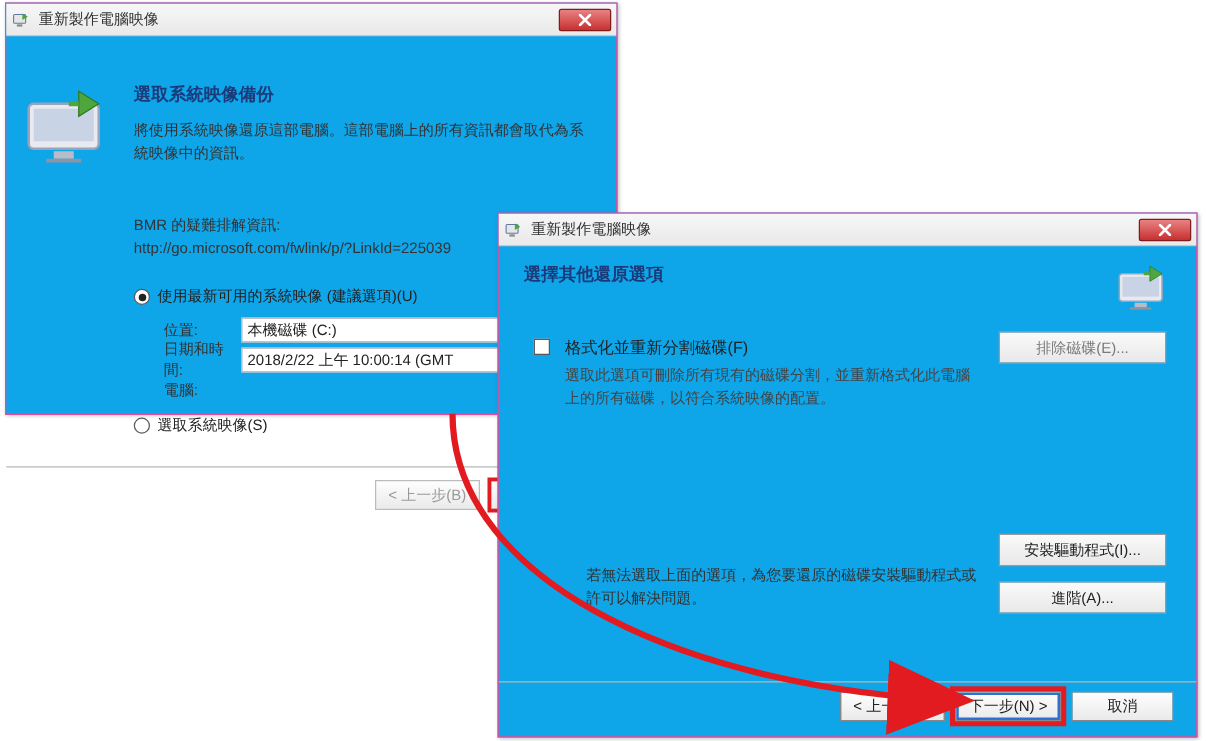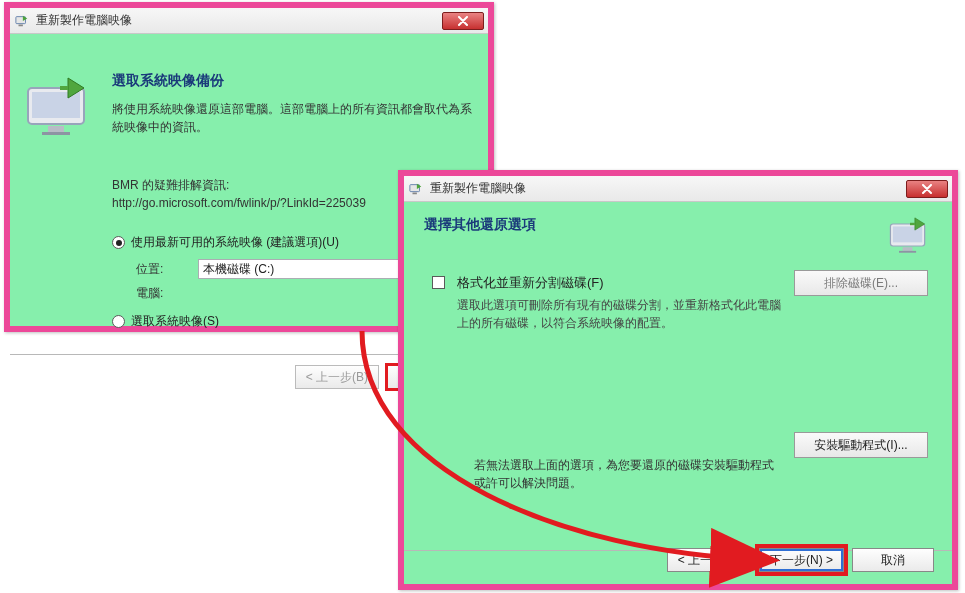--- a/index.html
+++ b/index.html
@@ -5,22 +5,22 @@
     * { margin: 0; padding: 0; box-sizing: border-box; }
     body {
       font-family: "Microsoft JhengHei", "Segoe UI", Tahoma, sans-serif;
       background: #ffffff;
       width: 965px; height: 593px;
       position: relative;
       overflow: hidden;
     }
     .window {
       position: absolute;
-      border: 6px solid #ec4899;
-      background: #86efac;
+      border: 1px solid #ec4899;
+      background: #0ea5e9;
       box-shadow: 1px 1px 3px rgba(0,0,0,0.25);
     }
     .titlebar {
       height: 26px;
       background: linear-gradient(#f7f7f7,#e9e9e9);
       border-bottom: 1px solid #c8c8c8;
       display: flex;
       align-items: center;
       padding: 0 4px;
       font-size: 12px;
@@ -154,20 +154,24 @@
           </span>
         <span>使用最新可用的系統映像 (建議選項)(U)</span>
       </div>
 
       <div class="form-table">
         <div class="form-row">
           <span class="lbl">位置:</span>
           <span class="val">本機磁碟 (C:)</span>
         </div>
         <div class="form-row">
+          <span class="lbl">日期和時間:</span>
+          <span class="val">2018/2/22 上午 10:00:14 (GMT</span>
+        </div>
+        <div class="form-row">
           <span class="lbl">電腦:</span>
         </div>
       </div>
 
       <div class="radio-row" style="margin-top:8px">
         <span class="radio"></span>
         <span>選取系統映像(S)</span>
       </div>
     </div>
   </div>
@@ -220,20 +224,21 @@
   </div>
 
   <div class="rhs-btn-col">
     <div class="rhs-btn">排除磁碟(E)...</div>
   </div>
 
   <div class="hint-text">若無法選取上面的選項，為您要還原的磁碟安裝驅動程式或許可以解決問題。</div>
 
   <div class="offset-group-2">
     <div class="rhs-btn enabled">安裝驅動程式(I)...</div>
+    <div class="rhs-btn enabled">進階(A)...</div>
   </div>
 
   <div class="hr2"></div>
   <div class="btn-row2">
     <div class="btn">&lt; 上一步(B)</div>
     <div class="btn highlight-red-thick highlight-blue-inner">下一步(N) &gt;</div>
     <div class="btn">取消</div>
   </div>
 </div>
 

